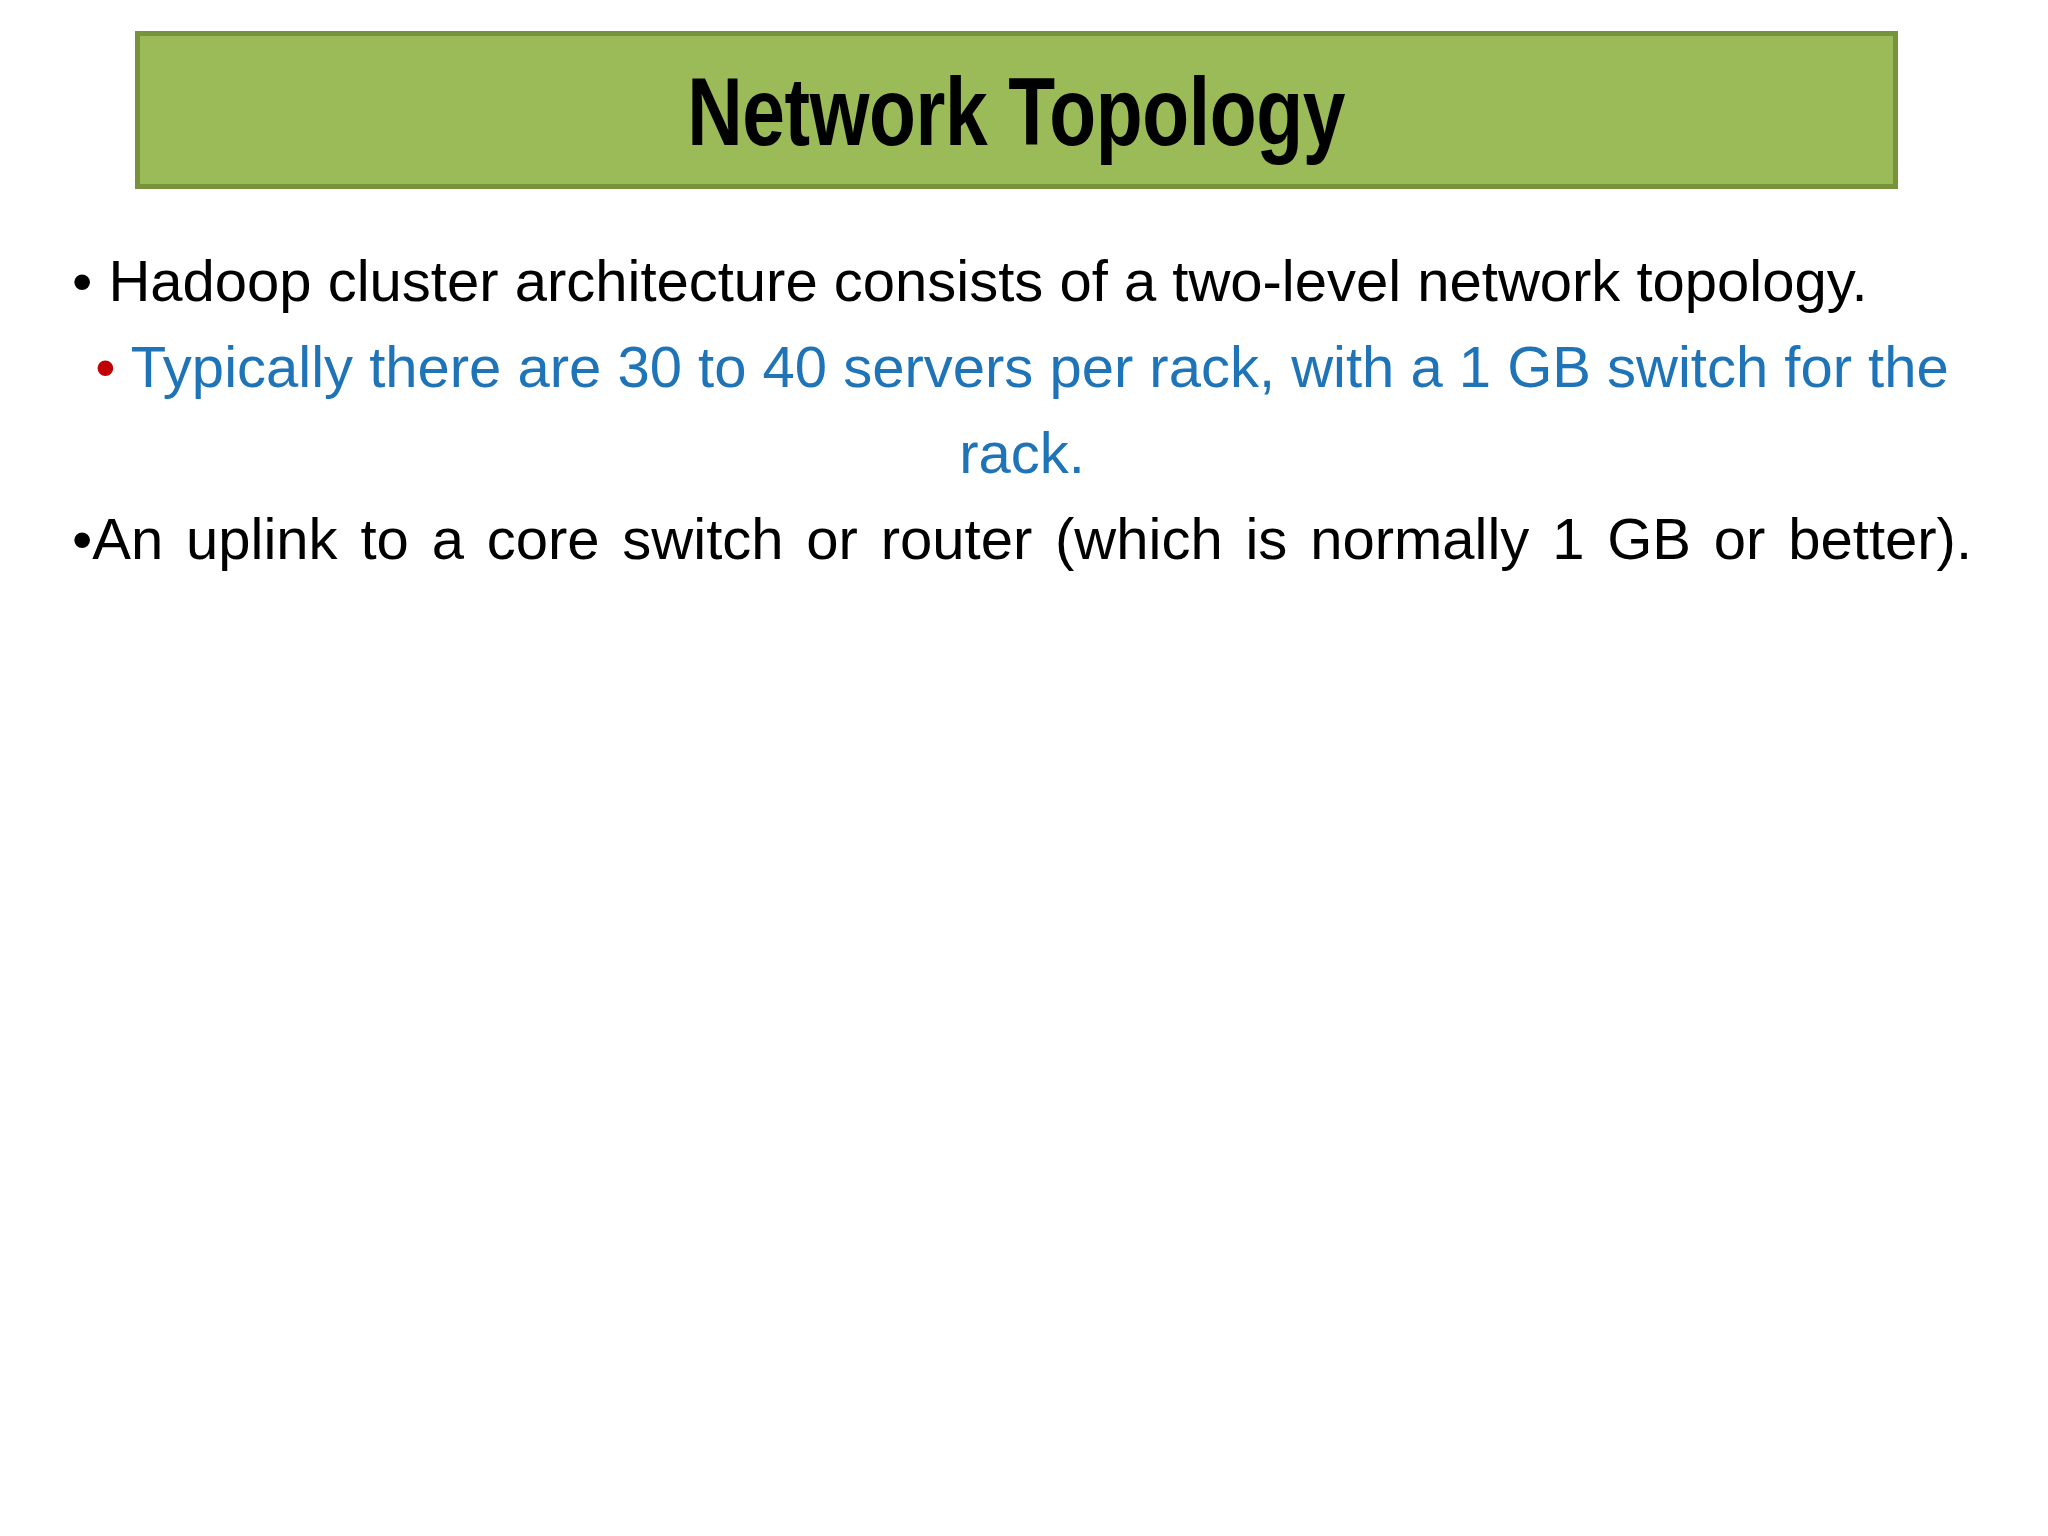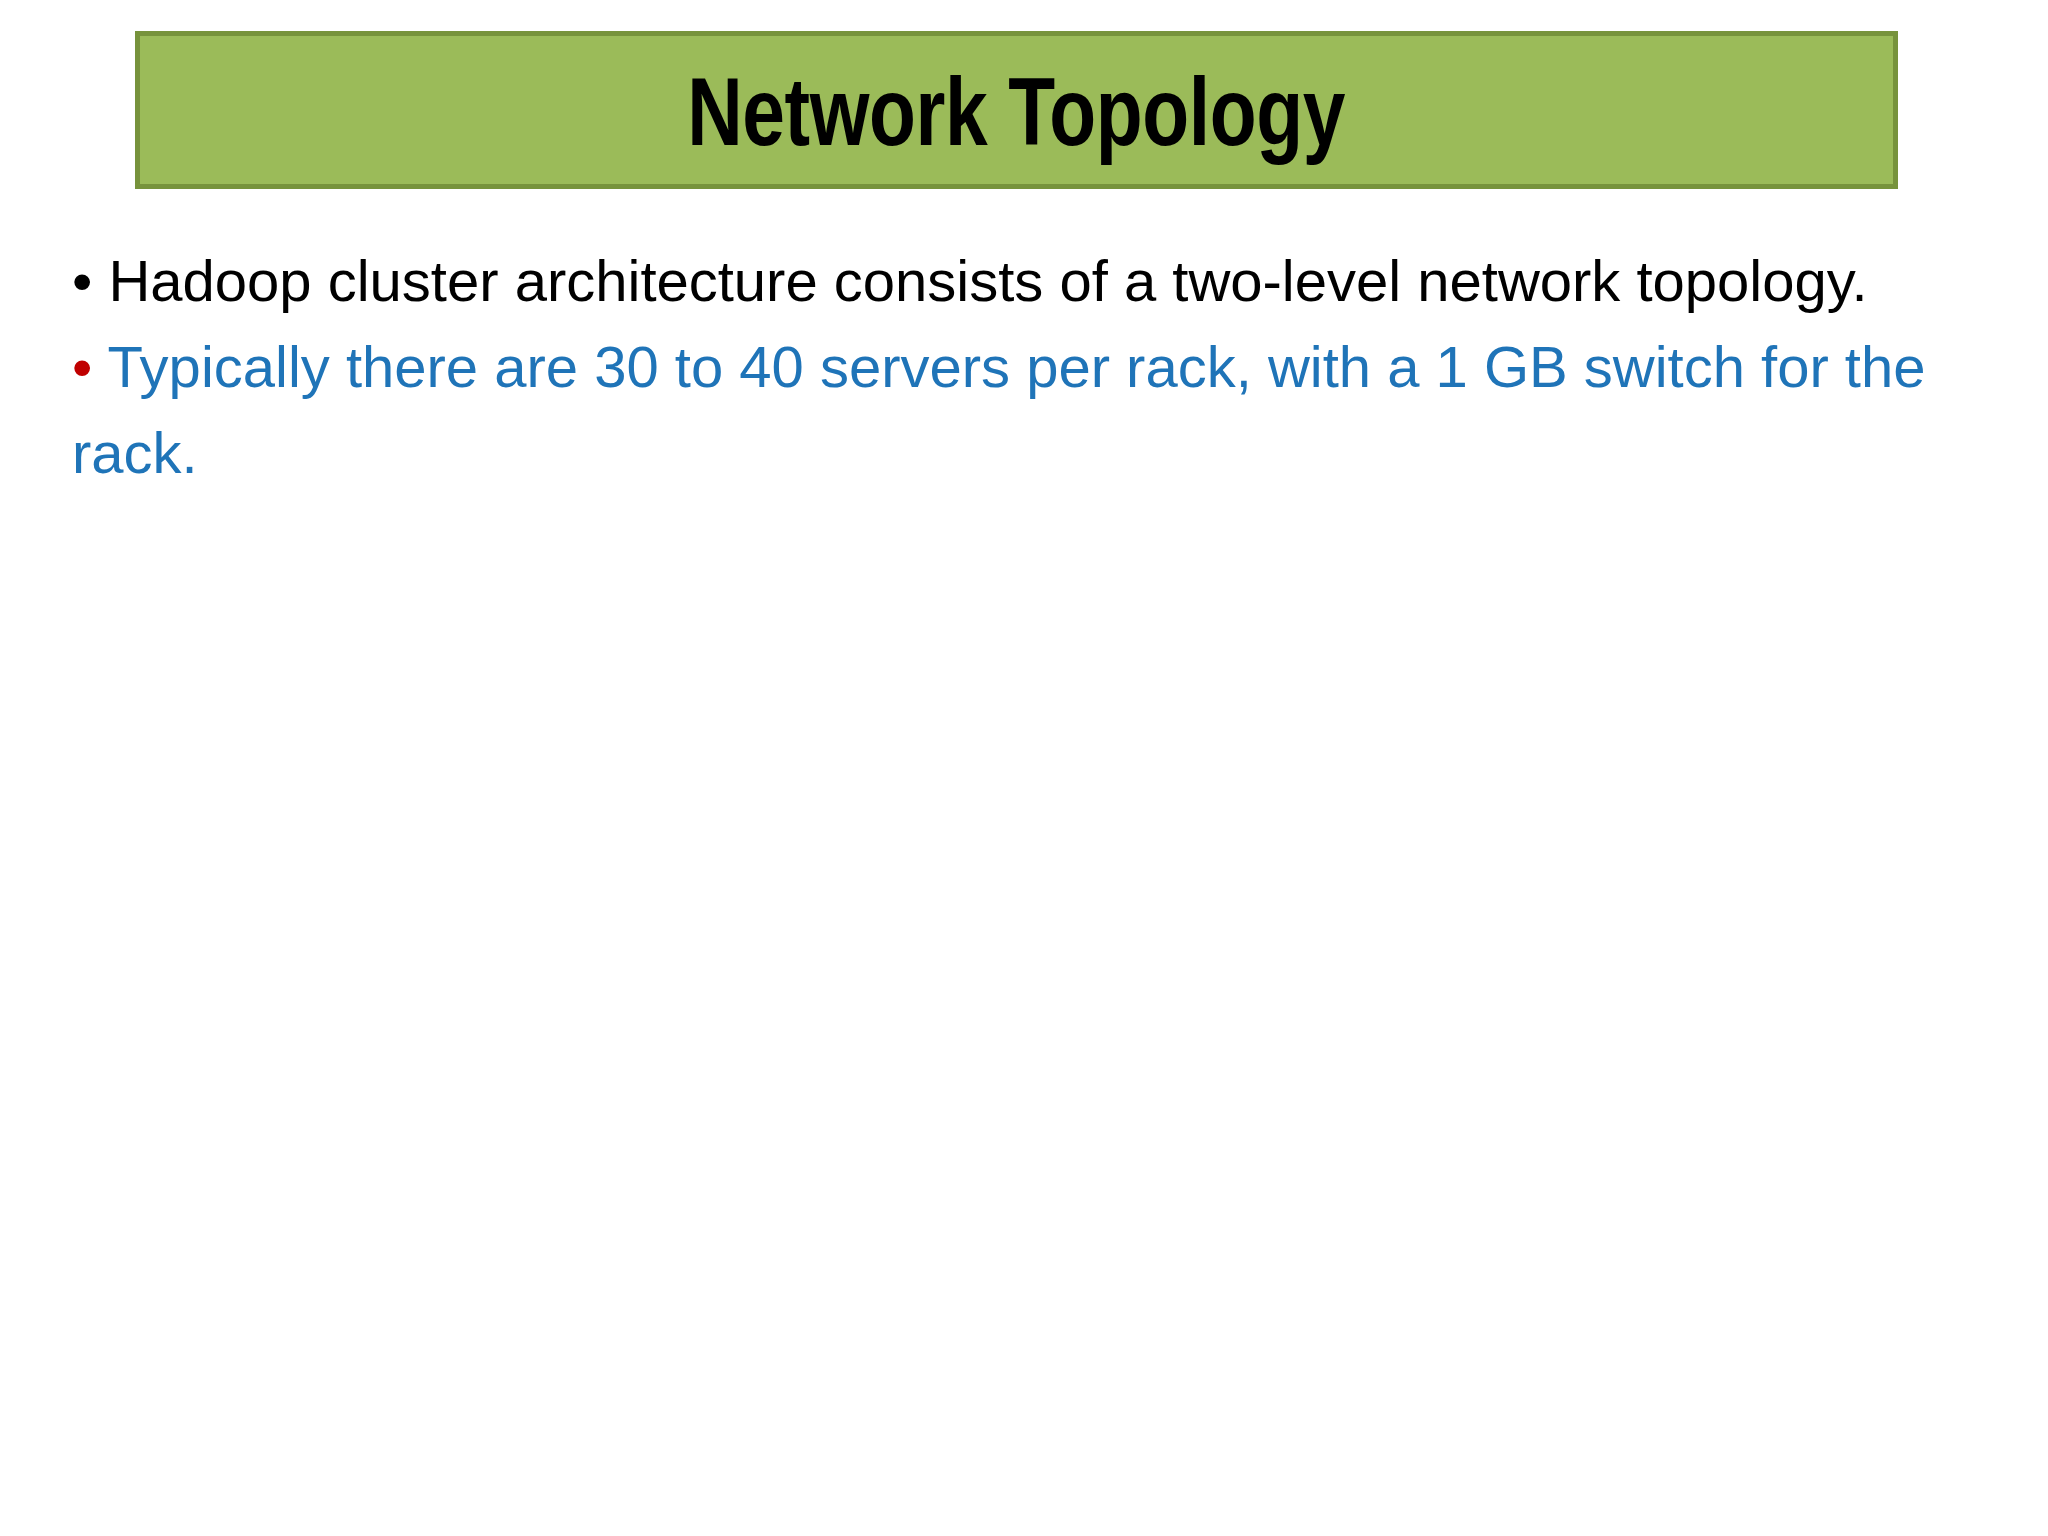--- a/index.html
+++ b/index.html
@@ -69,21 +69,21 @@
     text-indent: 0;
     word-spacing: 0px;
   }
 
   
   .bullet-para .txt {
     display: inline;
   }
 
   .para-1 { text-align: left; }
-  .para-2 { text-align: left; color: #1F74B8; }
+  .para-2 { text-align: center; color: #1F74B8; }
   .para-3 { text-align: justify; }
   
   .para-3 .txt::after {
     content: "";
     display: inline-block;
     width: 100%;
   }
 
   .bullet-mark {
     display: inline;
@@ -114,16 +114,19 @@
   <div class="body-block">
 
     <p class="bullet-para para-1">
       <span class="bullet-mark bullet-black">•</span><span class="sp"> </span><span class="txt condensed">Hadoop cluster architecture consists of a two-level network topology.</span>
     </p>
 
     <p class="bullet-para para-2">
       <span class="bullet-mark bullet-red">•</span><span class="sp"> </span><span class="txt condensed">Typically there are 30 to 40 servers per rack, with a 1 GB switch for the rack.</span>
     </p>
 
+    <p class="bullet-para para-3">
+      <span class="bullet-mark bullet-black">•</span><span class="txt">An uplink to a core switch or router (which is normally 1 GB or better).</span>
+    </p>
 
   </div>
 
 </div>
 
 </body></html>

